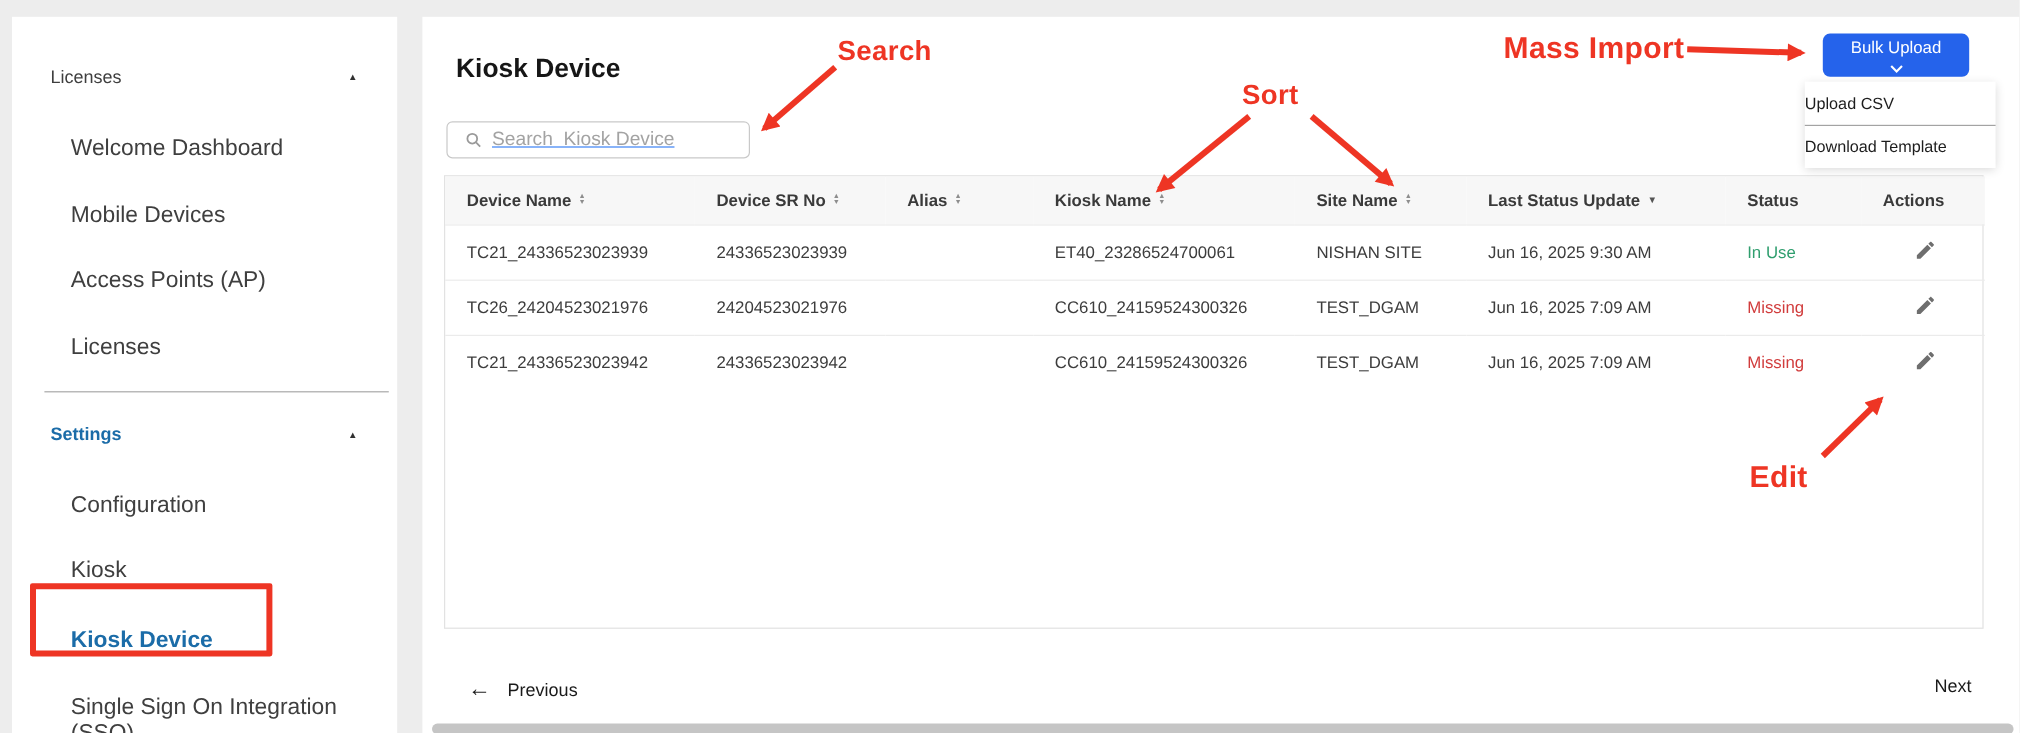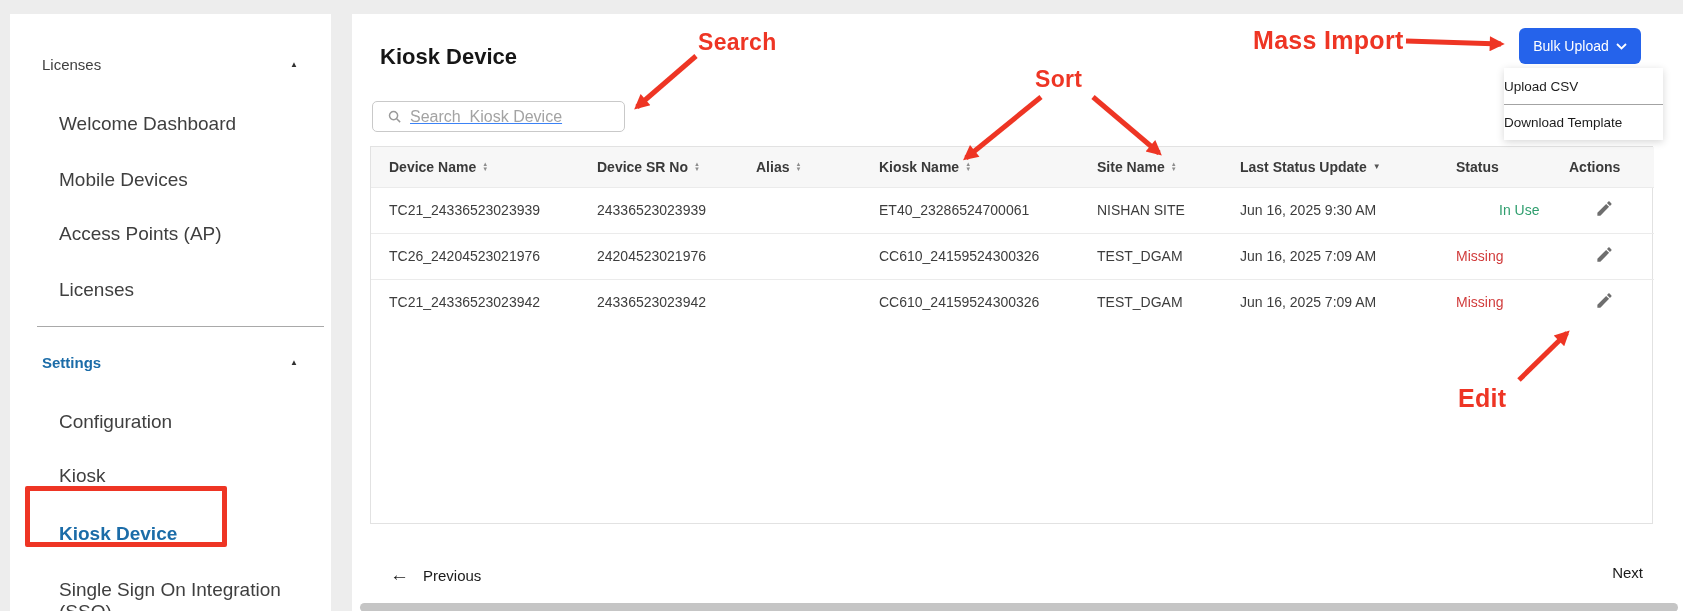--- a/index.html
+++ b/index.html
@@ -18,34 +18,34 @@
 
   
   .main { position:absolute; left:352px; top:14px; width:1331px; height:597px; background:#fff; }
   .page-title { position:absolute; left:28px; top:30px; font-size:22px; font-weight:700; color:#161616; }
 
   .search-box { position:absolute; left:20px; top:87px; width:253px; height:31px; border:1px solid #c9c9c9; border-radius:5px; background:#fff; display:flex; align-items:center; padding:0 8px; }
   .search-box svg { flex:0 0 auto; margin:0 8px 0 6px; }
   .search-box input { border:none; outline:none; width:100%; font-size:16px; color:#3b82f6; font-family:"Liberation Sans", sans-serif; background:transparent;text-decoration:underline; }
   .search-box input::placeholder { color:#a3a3a3; }
 
-  .bulk-btn { position:absolute; left:1167px; top:14px; width:122px; height:36px; background:#2563eb; color:#fff; border:none; border-radius:6px; font-size:14px; font-family:"Liberation Sans", sans-serif; cursor:pointer; display:flex; align-items:center; justify-content:center; gap:7px; }
+  .bulk-btn { position:absolute; left:1167px; top:14px; width:122px; height:36px; background:#2563eb; color:#fff; border:none; border-radius:6px; font-size:14px; font-family:"Liberation Sans", sans-serif; cursor:pointer; display:flex; align-items:center; justify-content:center; gap:7px;flex-direction:column; }
   .menu { position:absolute; left:1152px; top:54px; width:159px; background:#fff; box-shadow:0 2px 8px rgba(0,0,0,.16); z-index:40; }
   .menu-item { height:36px; display:flex; align-items:center; justify-content:flex-start; font-size:13.5px; color:#1d1d1d; cursor:pointer; }
   .menu-item + .menu-item { border-top:1px solid #a3a3a3; }
 
   
   .table-wrap { position:absolute; left:18px; top:132px; width:1283px; height:378px; border:1px solid #e2e2e2; }
   table { border-collapse:collapse; table-layout:fixed; width:100%; }
   th { background:#f7f7f7; height:40px; text-align:left; padding-left:18px; font-size:14px; color:#3a3a3a; font-weight:700; white-space:nowrap; }
   td { height:46px; padding-left:18px; font-size:14px; color:#3d3d3d; border-top:1px solid #ebebeb; white-space:nowrap; }
   th .th-inner { display:flex; align-items:center; gap:6px; }
   .sort { display:inline-flex; flex-direction:column; line-height:5px; font-size:6px; color:#8d8d8d; cursor:pointer; }
   .sort-single { font-size:8px; color:#555; cursor:pointer; }
-  .status.in-use { color:#2f9e6e;margin-left:43px; }
+  .status.in-use { color:#2f9e6e; }
   .status.missing { color:#d13c3c; }
   .edit-btn { background:none; border:none; cursor:pointer; display:block; margin-left:26px; }
 
   
   .pager { position:absolute; left:0; top:544px; width:100%; height:40px; }
   .pager-prev { position:absolute; left:38px; top:6px; display:flex; align-items:center; gap:14px; font-size:15px; color:#1a1a1a; cursor:pointer; }
   .pager-next { position:absolute; right:40px; top:6px; display:flex; align-items:center; gap:14px; font-size:15px; color:#1a1a1a; cursor:pointer;flex-direction:column; }
   .pager-arrow { font-size:19px; color:#1a1a1a; }
 
   .hscroll { position:absolute; left:8px; top:589px; width:1318px; height:9px; border-radius:5px; background:#c5c5c5; cursor:pointer; }

